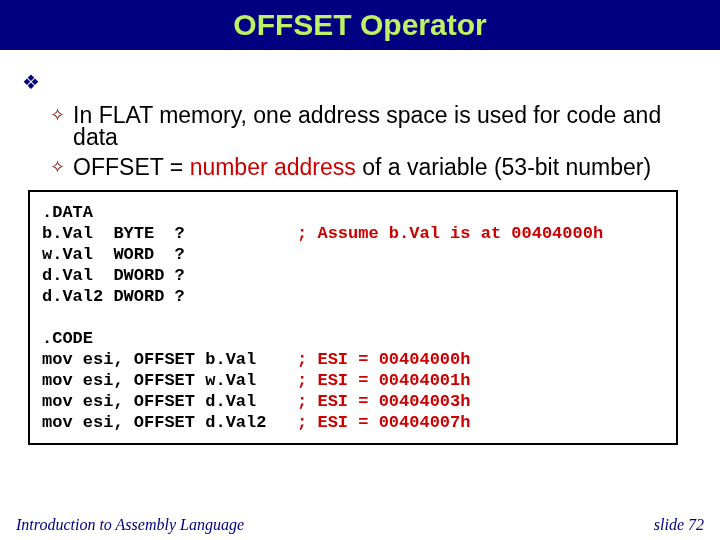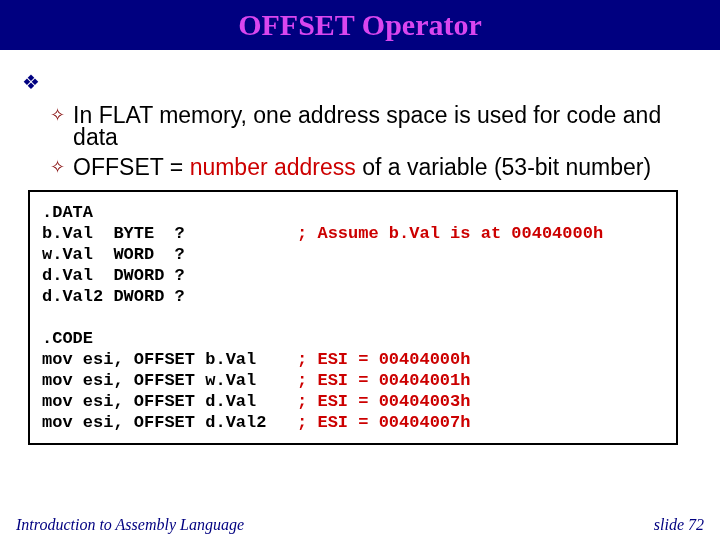--- a/index.html
+++ b/index.html
@@ -19,24 +19,24 @@
   }
   .title-band {
     background: #000080;
     height: 50px;
     width: 100%;
     display: flex;
     align-items: center;
     justify-content: center;
   }
   .title-text {
-    color: #d946ef;
+    color: #bef264;
     font-size: 30px;
     font-weight: bold;
-    font-family: Liberation Serif, serif;
+    font-family: Liberation Sans, sans-serif;
     text-align: right;
   }
   .body {
     padding: 14px 22px 0 22px;
   }
   .bullet1 {
     display: flex;
     align-items: flex-start;
     margin: 6px 0 10px 0;
   }

